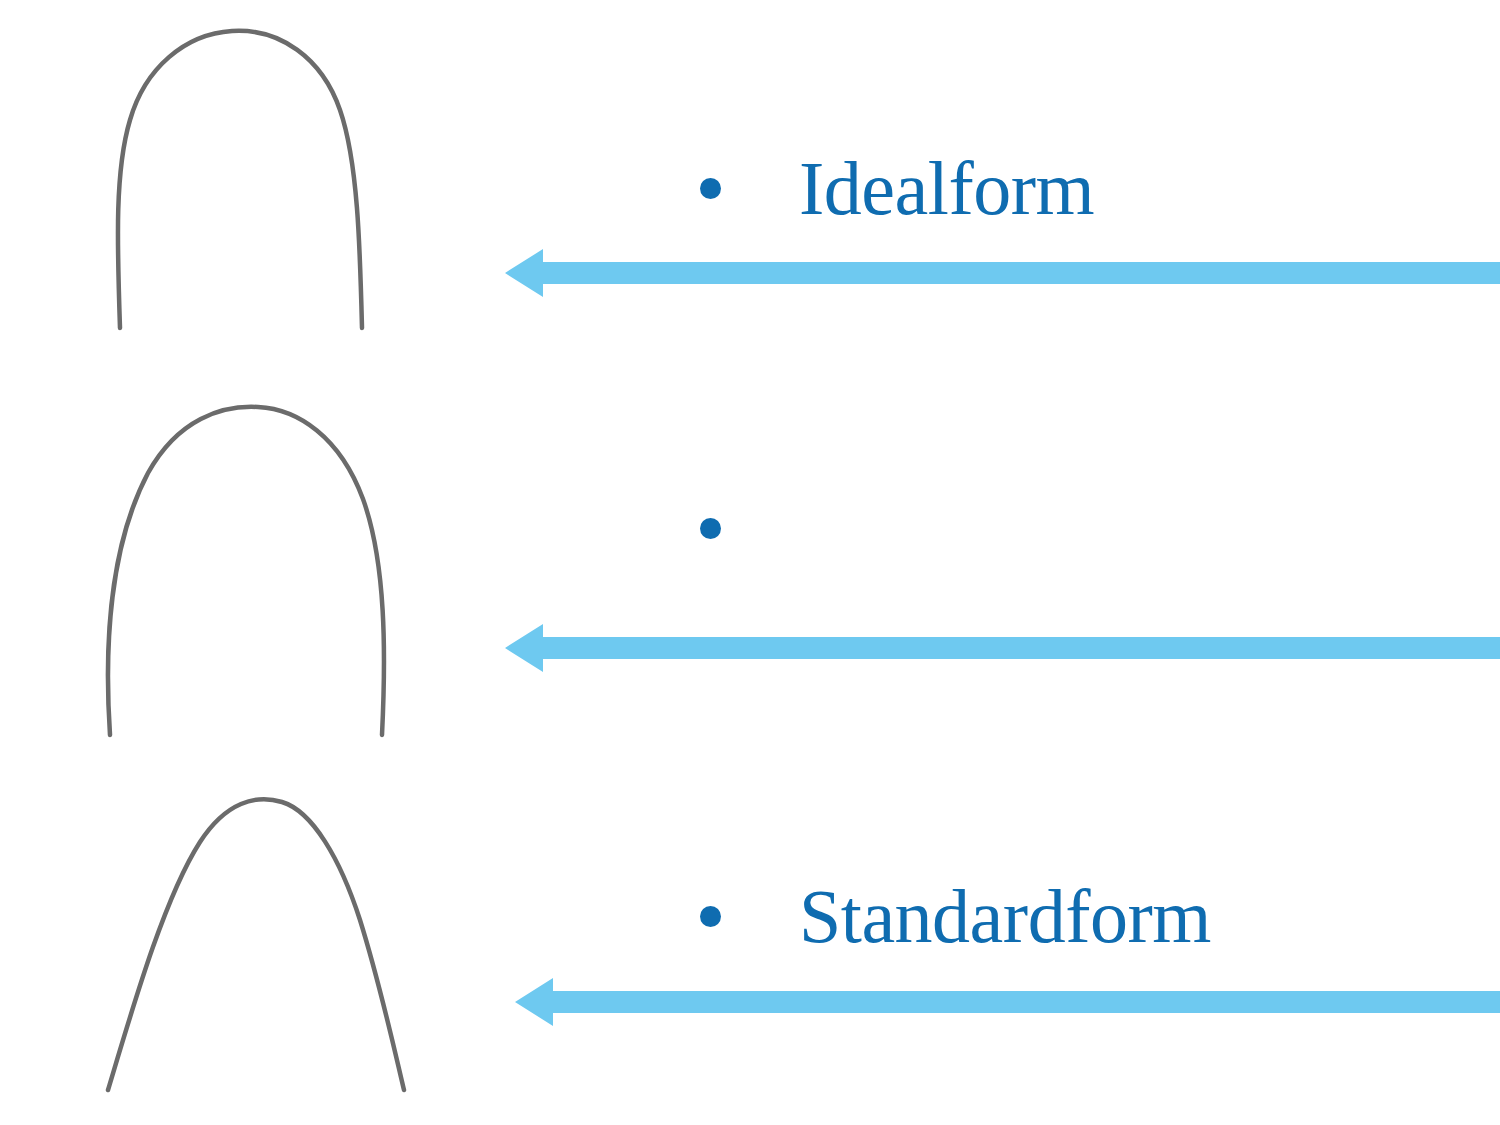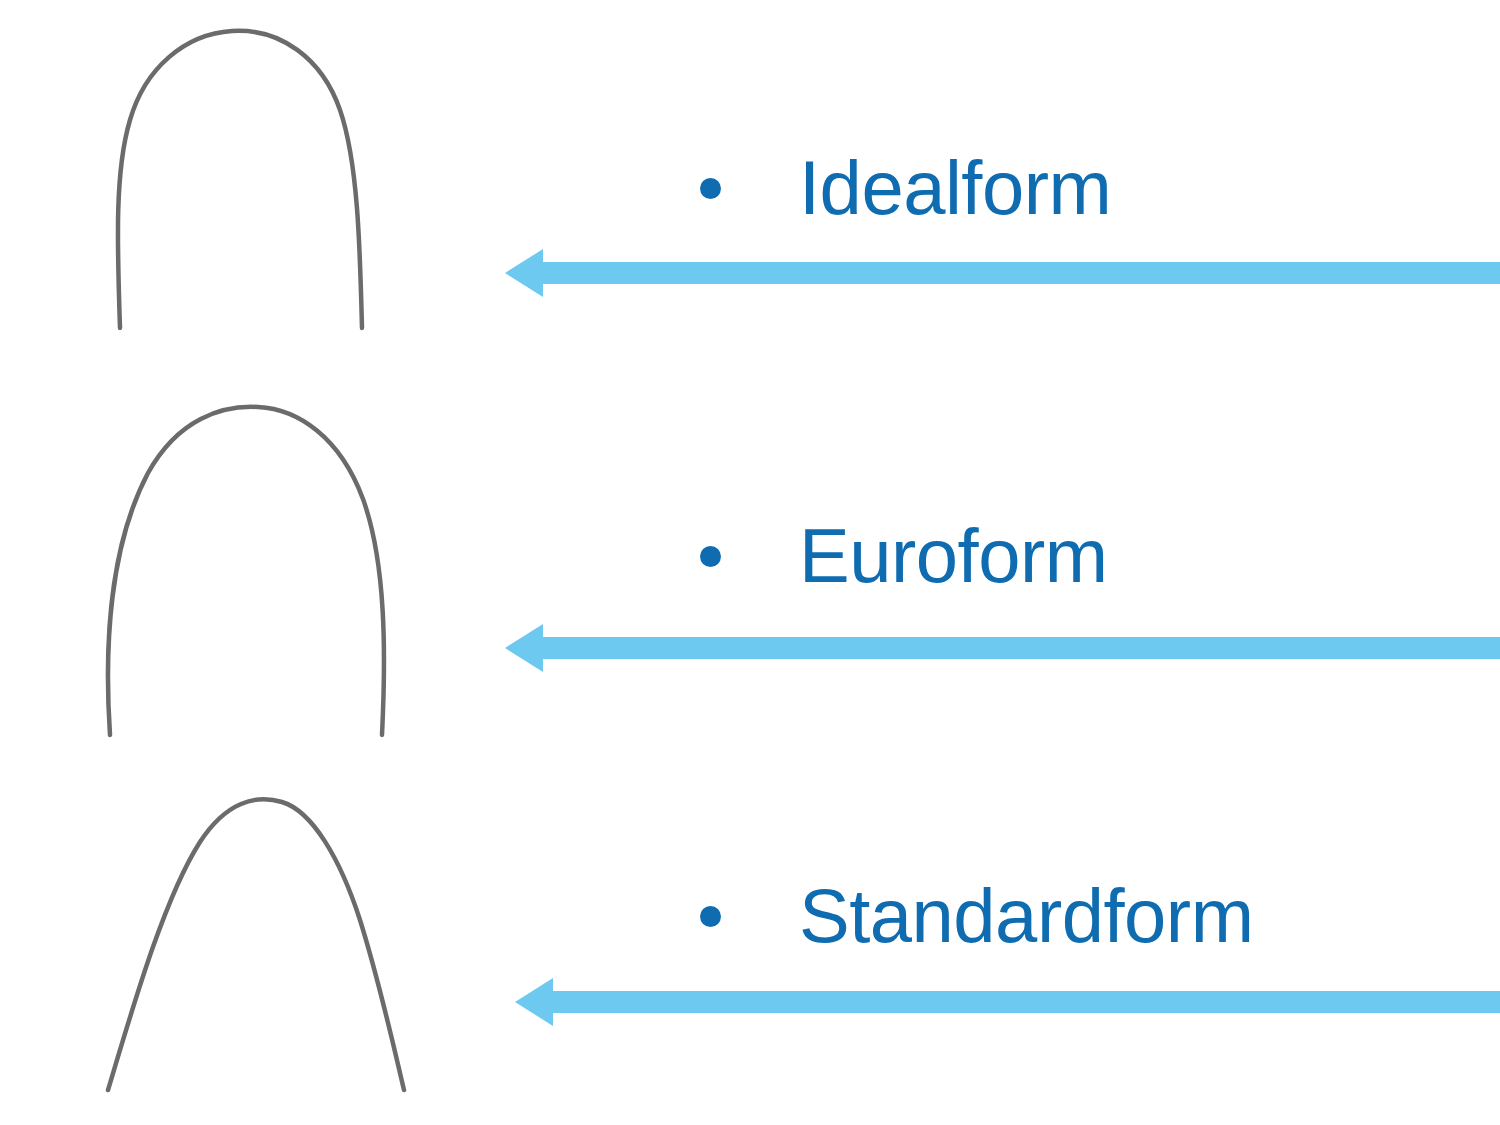--- a/index.html
+++ b/index.html
@@ -10,20 +10,21 @@
   }
   body {
     font-family: "Liberation Sans", sans-serif;
   }
   #slide {
     position: relative;
     width: 1500px;
     height: 1125px;
     background: #ffffff;
     overflow: hidden;
+    font-family: Liberation Serif, serif;
   }
 
   
   .archwire {
     position: absolute;
     left: 60px;
   }
   .archwire svg {
     display: block;
   }
@@ -114,21 +115,20 @@
     </svg>
   </div>
 
   <div class="bullet-row" id="row-1">
     <span class="bullet-marker"></span>
     <span class="bullet-label">Idealform</span>
   </div>
 
   <div class="bullet-row" id="row-2">
     <span class="bullet-marker"></span>
-    <span class="bullet-label">Euroform</span>
   </div>
 
   <div class="bullet-row" id="row-3">
     <span class="bullet-marker"></span>
     <span class="bullet-label">Standardform</span>
   </div>
 
   <div class="arrow" id="arrow-1">
     <svg viewBox="0 0 995 60" width="995" height="60" preserveAspectRatio="none" aria-hidden="true">
       <path class="arrow-shape" d="M 0 30 L 38 6 L 38 19 L 995 19 L 995 41 L 38 41 L 38 54 Z"></path>

